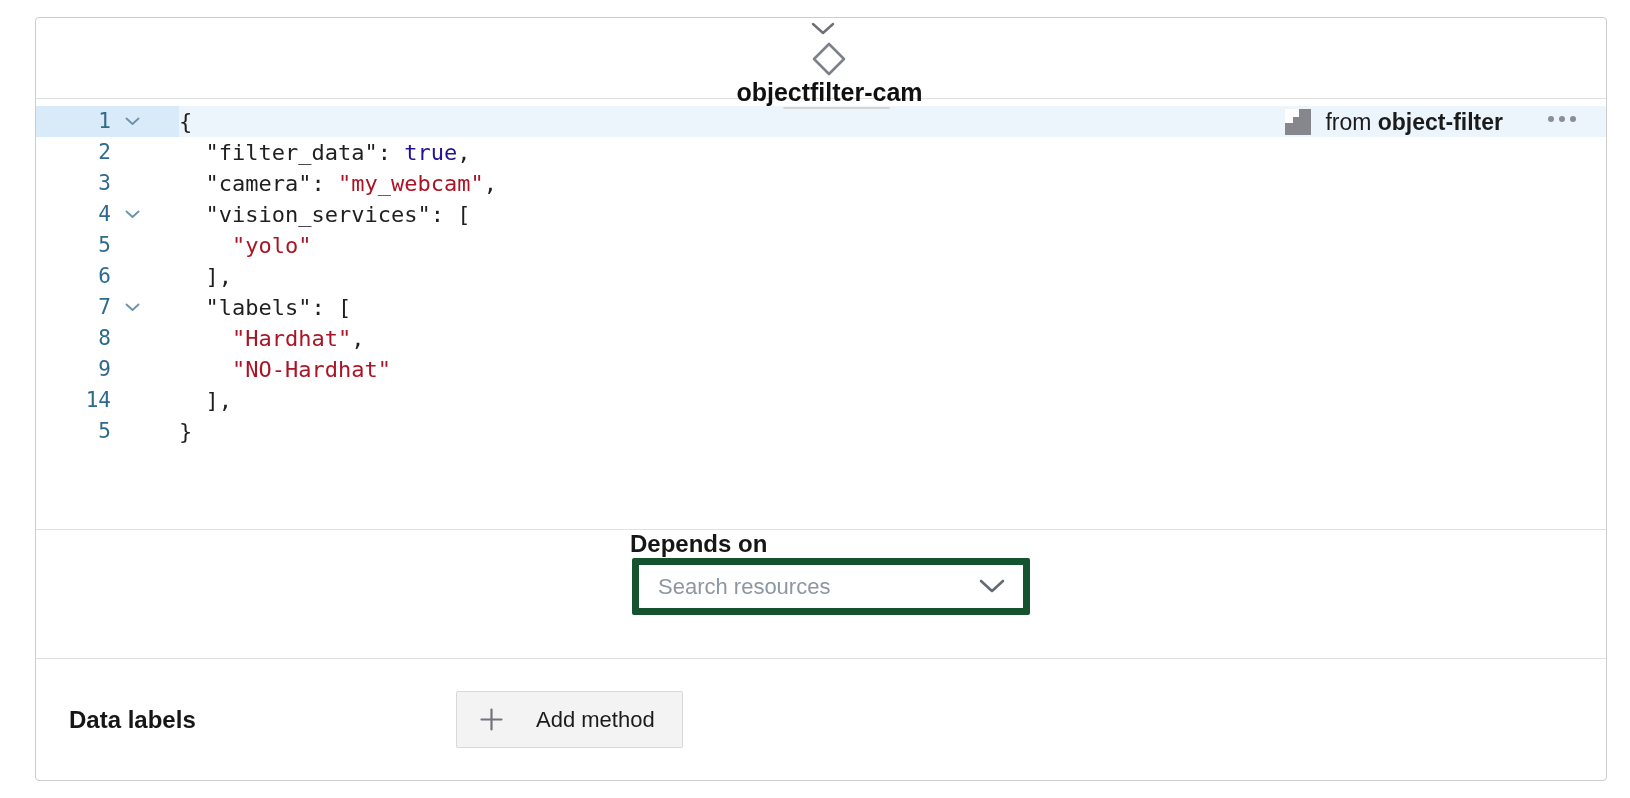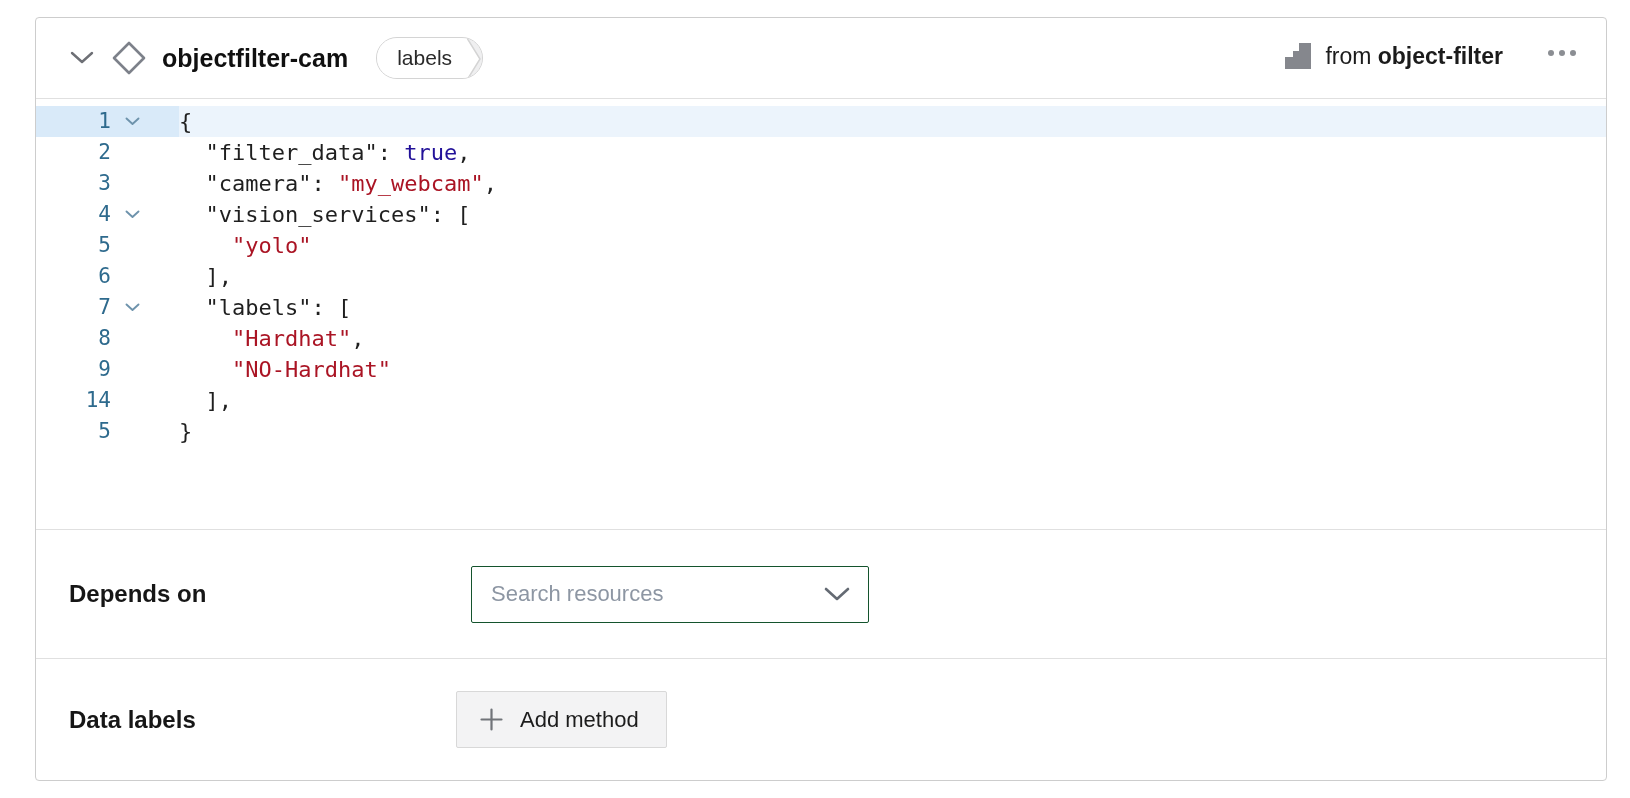--- a/index.html
+++ b/index.html
@@ -2,21 +2,21 @@
 <html style="--tk-key: #1f1f1f; --tk-p: #1f1f1f; --tk-str: #aa1424; --tk-bool: #221199; --tk-num: #116644; --ln: #2e6a8d; --active-line-bg: #ecf4fc; --active-gutter-bg: #d9eaf9;"><head>
 <meta charset="utf-8">
 <style>
   * { margin:0; padding:0; box-sizing:border-box; }
   html,body { width:1630px; height:798px; background:#fff; overflow:hidden;
               font-family:"Liberation Sans", sans-serif; }
   .card { position:absolute; left:35px; top:17px; width:1572px; height:764px;
           border:1px solid #cdcdcd; border-radius:4px; background:#fff; overflow:hidden; }
 
   
-  .card-header { height:80px; display:flex; align-items:center; padding:0 27px 0 30px; }
+  .card-header { height:80px; display:flex; align-items:center; padding:0 27px 0 30px;flex-direction:column; }
   .collapse-btn { background:none; border:none; cursor:pointer; display:flex; align-items:center; padding:4px; }
   .diamond-wrap { margin-left:12px; display:flex; align-items:center; }
   .card-title { margin-left:14px; font-size:25px; font-weight:700; color:#101010; white-space:nowrap; }
   .badge { margin-left:28px; height:42px; display:flex; align-items:stretch; border:1px solid #d4d4d4;
            border-radius:21px; overflow:hidden; font-size:21px; color:#2a2a2a; background:#efeff0; }
   .badge-seg { display:flex; align-items:center; white-space:nowrap; }
   .badge-type { background:#ffffff; padding:0 15px 0 20px; }
   .badge-sep { flex:none; background:#efeff0; }
   .badge-model { background:#efeff0; padding:0 22px 0 15px; }
   .header-right { margin-left:auto; display:flex; align-items:flex-start; }
@@ -36,29 +36,29 @@
   .fold { width:68px; display:flex; align-items:center; padding-left:14px; }
   .code { white-space:pre; }
   .tk-p    { color:var(--tk-p,#1f1f1f); }
   .tk-key  { color:var(--tk-key,#1f1f1f); }
   .tk-str  { color:var(--tk-str,#aa1424); }
   .tk-bool { color:var(--tk-bool,#221199); }
   .tk-num  { color:var(--tk-num,#116644); }
 
   
   .section { display:flex; align-items:center; border-top:1px solid #e0e0e0; padding:0 28px 0 33px; }
-  .section.depends { height:129px; }
+  .section.depends { height:129px;flex-direction:column; }
   .section.capture { height:122px; }
   .section-label { flex:none; width:387px; font-size:24px; font-weight:700; color:#161616; }
-  .select-box { width:398px; height:57px; border:1px solid #14532d; border-radius:2px;
+  .select-box { width:398px; height:57px; border:7px solid #14532d; border-radius:2px;
                 display:flex; align-items:center; padding:0 18px 0 19px; background:#fff; cursor:pointer;margin-left:15px; }
   .select-box input { flex:1; min-width:0; border:none; outline:none; background:transparent;
                       font-family:inherit; font-size:22px; color:#333; }
   .select-box input::placeholder { color:#8d96a3; opacity:1; }
-  .add-btn { height:57px; display:flex; align-items:center; gap:16px; padding:0 27px 0 22px;
+  .add-btn { height:57px; display:flex; align-items:center; gap:32px; padding:0 27px 0 22px;
              background:#f3f3f4; border:1px solid #d8d8d8; border-radius:2px;
              font-family:inherit; font-size:22px; color:#1c1c1c; cursor:pointer; }
 </style>
 </head>
 <body>
 
 <div class="card">
 
   <div class="card-header">
     <button class="collapse-btn">

